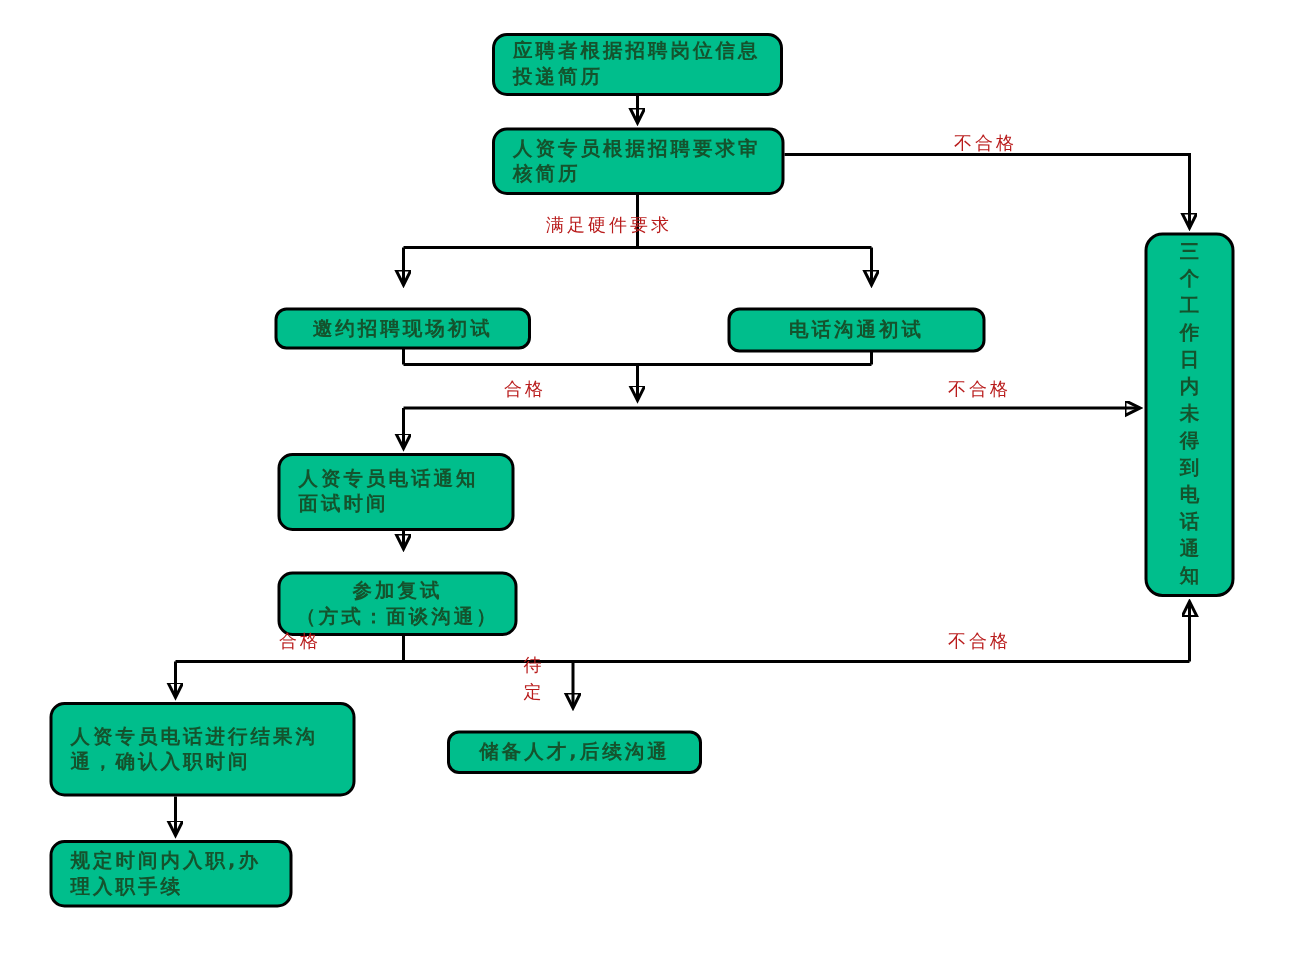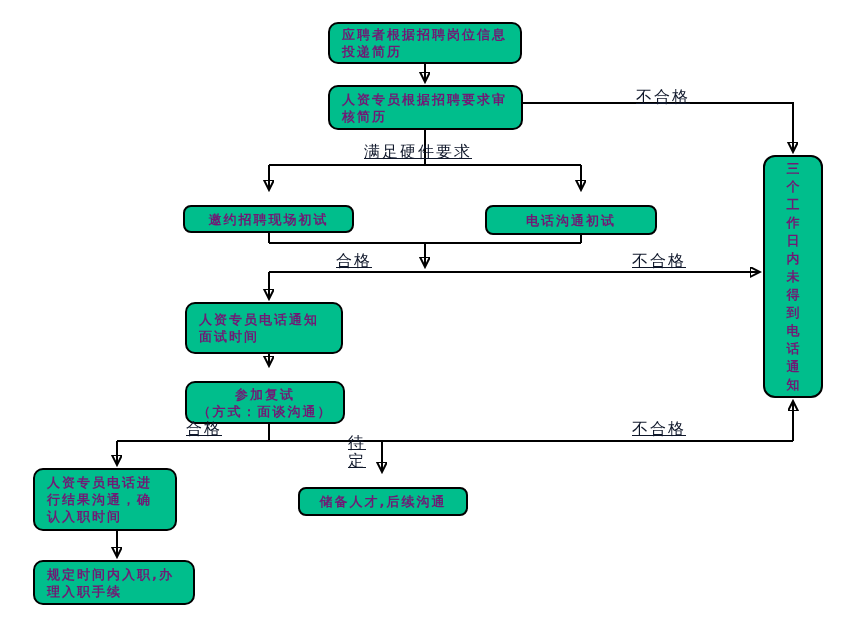--- a/index.html
+++ b/index.html
@@ -5,43 +5,43 @@
   html,body{margin:0;padding:0;background:#ffffff;}
   .canvas{
     position:relative;width:864px;height:640px;background:#ffffff;overflow:hidden;
     font-family:"DejaVu Sans","Liberation Sans",sans-serif;
   }
   svg.wires{position:absolute;left:0;top:0;z-index:1;}
   svg.wires path{stroke:#000000;stroke-width:2;fill:none;}
   .node{
     position:absolute;z-index:2;box-sizing:border-box;
     background:#00BE8C;border:2px solid #000000;border-radius:10px;
-    color:#701a75;font-weight:bold;font-size:13px;line-height:17px;letter-spacing:2px;
+    color:#14532d;font-weight:bold;font-size:13px;line-height:17px;letter-spacing:2px;
     display:flex;flex-direction:column;justify-content:center;
   }
   .node.left-text{align-items:flex-start;text-align:left;padding:3px 8px 3px 12px;}
   .node.center-text{align-items:center;text-align:center;padding:2px 4px;margin-top:12px;}
   .node.small{border-radius:8px;}
   #n1{left:328px;top:22px;width:194px;height:42px;}
   #n2{left:328px;top:85px;width:195px;height:45px;}
   #n3{left:183px;top:193px;width:171px;height:28px;}
   #n4{left:485px;top:193px;width:172px;height:30px;}
   #n5{left:185px;top:302px;width:158px;height:52px;}
   #n6{left:185px;top:369px;width:160px;height:43px;}
-  #n7{left:33px;top:468px;width:144px;height:63px;padding-right:16px;}
+  #n7{left:33px;top:468px;width:204px;height:63px;padding-right:16px;}
   #n8{left:33px;top:560px;width:162px;height:45px;}
   #n9{left:298px;top:475px;width:170px;height:29px;}
   #n10{left:763px;top:155px;width:60px;height:243px;border-radius:12px;align-items:center;padding:4px 0;}
   .vtext{
     width:16px;margin:0 auto;word-break:break-all;text-align:center;
     line-height:18px;letter-spacing:0;font-size:13px;font-weight:bold;
   }
   .edge-label{
-    position:absolute;z-index:2;color:#0f172a;font-size:16px;letter-spacing:2px;
-    white-space:nowrap;font-weight:400;text-decoration:underline;
+    position:absolute;z-index:2;color:#b91c1c;font-size:12px;letter-spacing:2px;
+    white-space:nowrap;font-weight:400;
   }
   #lb-unq-top{left:636px;top:87px;}
   #lb-meets{left:364px;top:142px;}
   #lb-q-mid{left:336px;top:251px;}
   #lb-unq-mid{left:632px;top:251px;}
   #lb-q-bot{left:186px;top:419px;}
   #lb-pending{left:348px;top:434px;width:16px;word-break:break-all;white-space:normal;line-height:18px;text-align:center;}
   #lb-unq-bot{left:632px;top:419px;}
 </style>
 </head>

